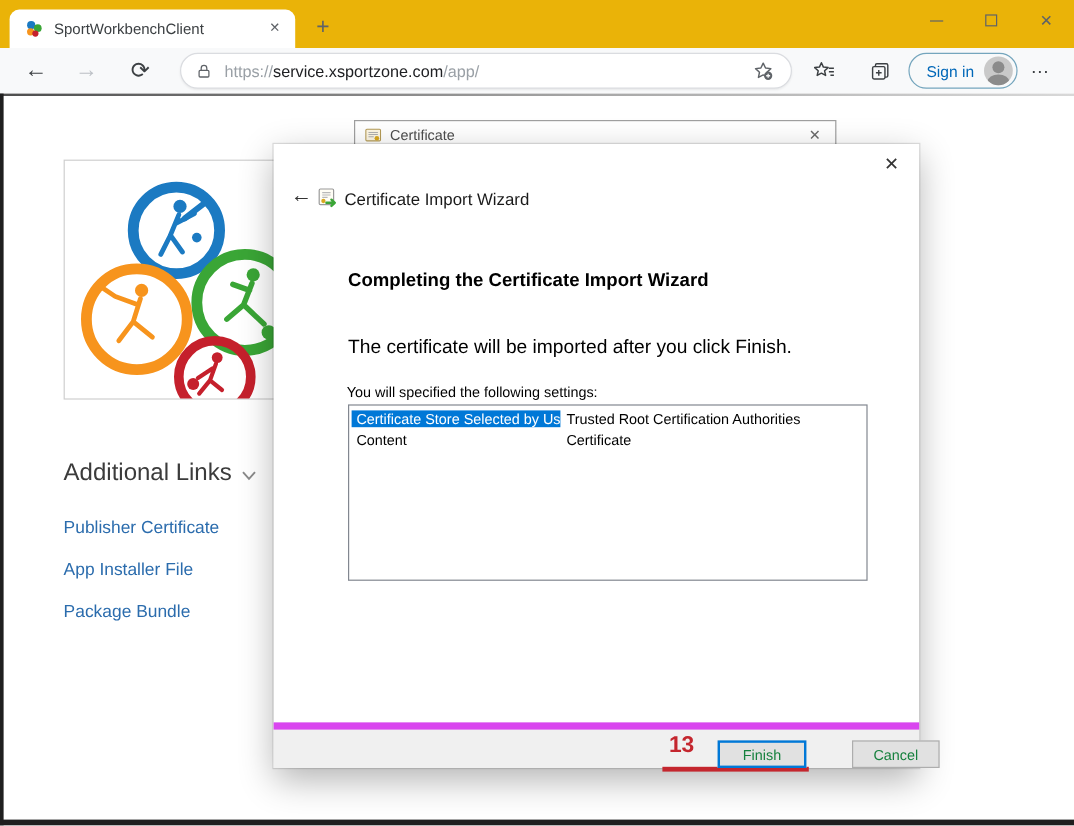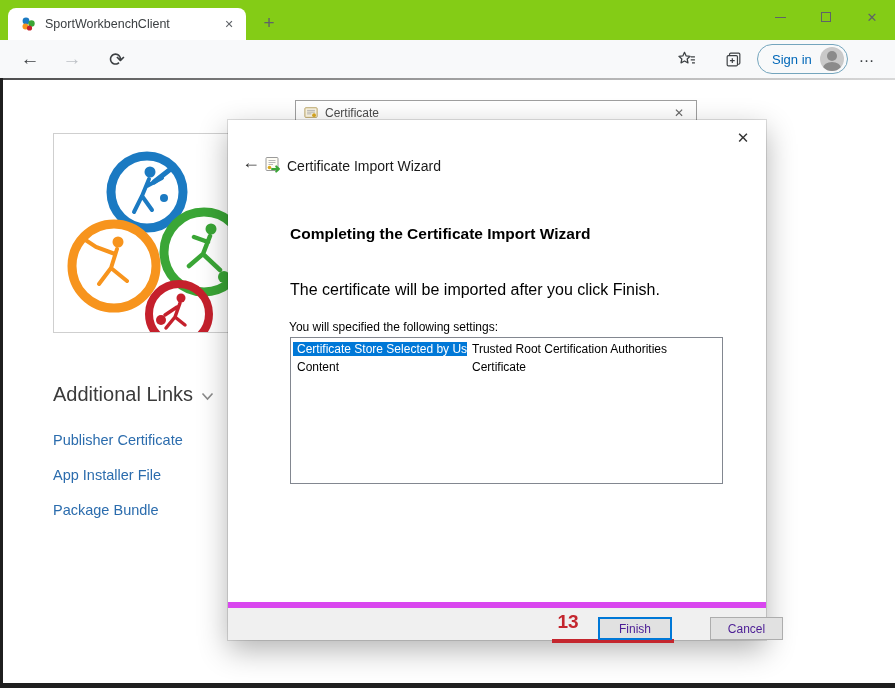--- a/index.html
+++ b/index.html
@@ -1,21 +1,21 @@
 <!DOCTYPE html>
 <html><head>
 <meta charset="utf-8">
 <style>
   * { margin:0; padding:0; box-sizing:border-box; }
   html,body { width:895px; height:688px; overflow:hidden; background:#fff;
               font-family:"Liberation Sans", sans-serif; }
   .win { position:relative; width:895px; height:688px; background:#fff; }
 
   
-  .tabstrip { position:absolute; left:0; top:0; width:895px; height:40px; background:#84cc16; }
+  .tabstrip { position:absolute; left:0; top:0; width:895px; height:40px; background:#eab308; }
   .tab { position:absolute; left:8px; top:8px; width:238px; height:32px; background:#fff;
          border-radius:8px 8px 0 0; display:flex; align-items:center; padding:0 8px 0 12px; }
   .tab-favicon { width:16px; height:16px; flex:0 0 16px; }
   .tab-title { font-size:12.5px; color:#3c4043; margin-left:9px; flex:1 1 auto;
                white-space:nowrap; overflow:hidden; }
   .tab-close { font-size:11px; color:#5f6368; width:18px; height:18px; line-height:18px;
                text-align:center; border-radius:50%; cursor:pointer; }
   .newtab { position:absolute; left:256px; top:11px; width:26px; height:26px; color:#5f6368;
             font-size:19px; line-height:24px; text-align:center; border-radius:50%; cursor:pointer; }
   .wctrls { position:absolute; right:0; top:0; height:34px; display:flex; }
@@ -86,21 +86,21 @@
   .wiz-settings-label { position:absolute; left:61px; top:200px; font-size:12px; color:#000; }
   .listbox { position:absolute; left:62px; top:217px; width:433px; height:147px;
              border:1px solid #828790; background:#fff; padding:2px 0 0 2px; }
   .lrow { display:flex; height:18px; align-items:center; font-size:12px; color:#000; cursor:default; }
   .lname { width:174px; padding:0 4px; white-space:nowrap; overflow:hidden; }
   .lname.sel { background:#0078d7; color:#fff; }
   .lval { padding:0 5px; white-space:nowrap; }
   .wiz-footer { position:absolute; left:0; top:482px; width:538px; height:38px; background:#f0f0f0;
                 border-top:6px solid #d946ef;padding-left:40px; }
   .btn { position:absolute; top:9px; height:23px; background:#e1e1e1; font-size:12px;
-         font-family:"Liberation Sans", sans-serif; color:#4c1d95; cursor:pointer; }
+         font-family:"Liberation Sans", sans-serif; color:#15803d; cursor:pointer; }
   .btn-finish { left:370px; width:74px; border:2px solid #0078d7; }
   .btn-cancel { left:482px; width:73px; border:1px solid #adadad; }
   .ann-num { position:absolute; left:322px; top:3px; width:36px; text-align:center; font-size:19px;
              font-weight:bold; color:#c4262e; }
   .ann-line { position:absolute; left:324px; top:31px; width:122px; height:4px; background:#c4262e; }
 </style>
 </head>
 <body>
 
 <div class="win">
@@ -128,20 +128,34 @@
           <span class="glyph-close">✕</span>
         </div>
     </div>
   </div>
 
   <div class="toolbar">
     <div class="navbtn" id="btn-back">←</div>
     <div class="navbtn disabled" id="btn-fwd">→</div>
     <div class="navbtn" id="btn-reload">⟳</div>
 
+    <div class="urlbar">
+      <svg width="14" height="15" viewBox="0 0 24 24">
+        <rect x="5" y="10.5" width="14" height="9.5" rx="1.6" fill="none" stroke="#5f6368" stroke-width="1.8"></rect>
+        <path d="M8 10.5 V7.5 a4 4 0 0 1 8 0 V10.5" fill="none" stroke="#5f6368" stroke-width="1.8"></path>
+      </svg>
+      <span class="urltext"><span>https://</span><span class="host">service.xsportzone.com</span><span>/app/</span></span>
+      <span class="tool-ic">
+        <svg width="18" height="18" viewBox="0 0 24 24">
+          <path d="M12 3.5l2.6 5.4 5.9.7-4.4 4 1.2 5.8L12 16.6l-5.3 2.8 1.2-5.8-4.4-4 5.9-.7z" fill="none" stroke="#5f6368" stroke-width="1.6" stroke-linejoin="round"></path>
+          <circle cx="17.5" cy="17.5" r="4.6" fill="#5f6368"></circle>
+          <path d="M17.5 15.3v4.4 M15.3 17.5h4.4" stroke="#f8f9fa" stroke-width="1.4"></path>
+        </svg>
+      </span>
+    </div>
 
     <span class="tool-ic" id="ic-favlist">
       <svg width="20" height="20" viewBox="0 0 24 24">
         <path d="M9 4l2 4.3 4.7.5-3.5 3.2 1 4.6L9 14.4l-4.2 2.2 1-4.6-3.5-3.2L7 8.3z" fill="none" stroke="#3c4043" stroke-width="1.5" stroke-linejoin="round"></path>
         <path d="M16.5 9.5h5 M16.5 13h5 M18 16.5h3.5" stroke="#3c4043" stroke-width="1.5"></path>
       </svg>
     </span>
     <span class="tool-ic" id="ic-collections">
       <svg width="19" height="19" viewBox="0 0 24 24">
         <path d="M7 7 V5.5 a1.5 1.5 0 0 1 1.5-1.5 H18.5 a1.5 1.5 0 0 1 1.5 1.5 V16.5 a1.5 1.5 0 0 1-1.5 1.5 H17" fill="none" stroke="#3c4043" stroke-width="1.5"></path>

